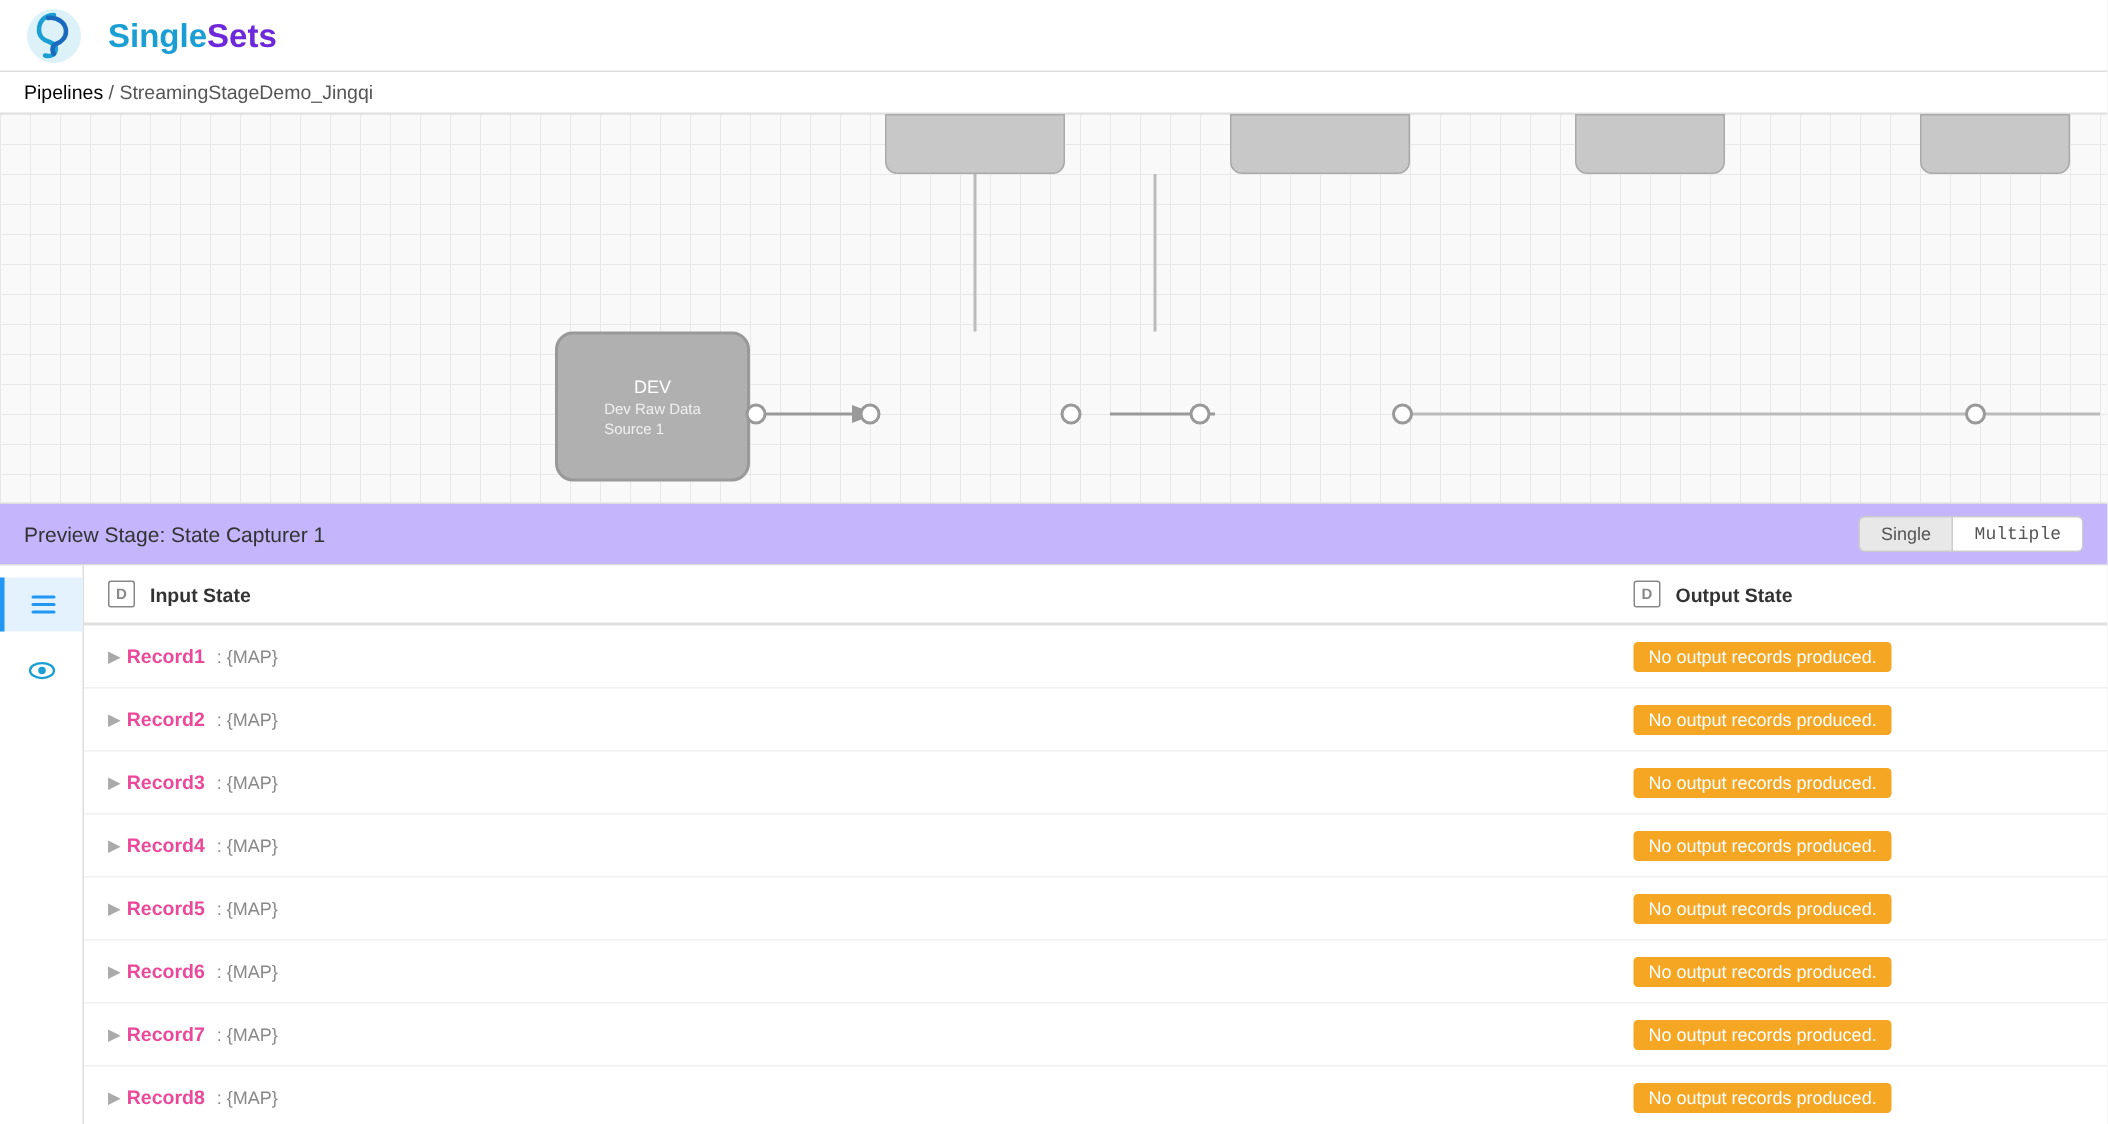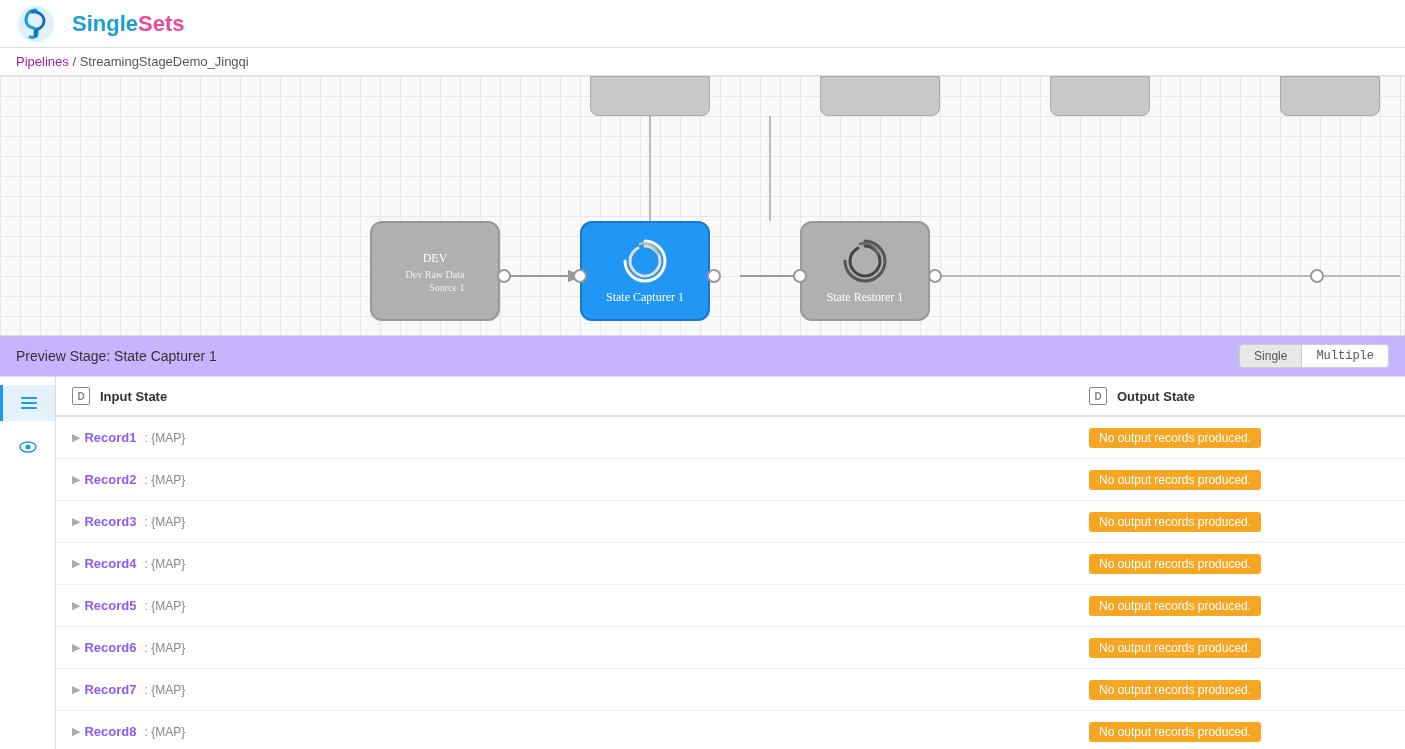--- a/index.html
+++ b/index.html
@@ -17,31 +17,31 @@
     .logo-area {
       display: flex;
       align-items: center;
       gap: 8px;
     }
     .logo-text {
       font-size: 22px;
       font-weight: bold;
     }
     .logo-stream { color: #1a9ed4; }
-    .logo-sets { color: #ec4899; }
+    .logo-sets { color: #6d28d9; }
 
     
     .breadcrumb {
       padding: 6px 16px;
       background: #fff;
       border-bottom: 1px solid #e0e0e0;
       font-size: 13px;
     }
     .breadcrumb a {
-      color: #a21caf;
+      color: #000000;
       text-decoration: none;
     }
     .breadcrumb span { color: #555; }
 
     
     .pipeline-canvas {
       background-color: #f9f9f9;
       background-image: linear-gradient(#e8e8e8 1px, transparent 1px), linear-gradient(90deg, #e8e8e8 1px, transparent 1px);
       background-size: 20px 20px;
       height: 260px;
@@ -54,41 +54,40 @@
     .stage-node {
       position: absolute;
       border-radius: 12px;
       display: flex;
       flex-direction: column;
       align-items: center;
       justify-content: center;
       width: 130px;
       height: 100px;
       cursor: pointer;
-      font-family: Liberation Serif, serif;
     }
     .stage-node.gray {
       background: #b0b0b0;
       border: 2px solid #999;
     }
     .stage-node.blue {
       background: #2196f3;
       border: 2px solid #1976d2;
     }
     .stage-node .stage-label {
       font-size: 12px;
       color: #fff;
       text-align: center;
       font-weight: 500;
       padding: 2px 4px;
     }
     .stage-node .stage-sublabel {
       font-size: 10px;
       color: #f0f0f0;
-      text-align: right;
+      text-align: left;
       line-height: 1.3;
       padding: 0 6px;
     }
 
     
     .connector-dot {
       width: 14px;
       height: 14px;
       background: #fff;
       border-radius: 50%;
@@ -209,21 +208,21 @@
       flex: 1;
       display: flex;
       align-items: center;
       gap: 4px;
     }
     .record-expand {
       color: #aaa;
       font-size: 11px;
       cursor: pointer;
     }
-    .record-name { font-weight: 600; color: #8b5cf6; }
+    .record-name { font-weight: 600; color: #ec4899; }
     .record-type { color: #888; font-size: 12px; margin-left: 4px; }
     .output-cell {
       width: 300px;
       display: flex;
       align-items: flex-end;
     }
     .no-output-badge {
       background: #f5a623;
       color: #fff;
       border-radius: 3px;
@@ -295,42 +294,25 @@
     </defs>
   </svg>
 
   <div class="stage-node gray" style="left:370px; top:145px;">
     <div class="stage-label">DEV</div>
     <div class="stage-sublabel">Dev Raw Data<br>Source 1</div>
   </div>
 
   <div class="connector-dot" style="left:497px; top:193px;"></div>
 
-  <div class="stage-node blue" style="left:580px; top:145px;">
-
-    <svg class="swirl-icon" viewBox="0 0 50 50">
-      <path d="M25 5 C35 5 45 14 45 25 C45 36 36 45 25 45 C14 45 5 36 5 25" stroke="#fff" stroke-width="3" fill="none" stroke-linecap="round"></path>
-      <path d="M25 10 C33 10 40 17 40 25 C40 33 33 40 25 40 C17 40 10 33 10 25 C10 20 13 15 18 12" stroke="#ddd" stroke-width="3" fill="none" stroke-linecap="round"></path>
-      <path d="M20 8 C26 6 35 9 38 18" stroke="#bbb" stroke-width="2.5" fill="none" stroke-linecap="round"></path>
-    </svg>
-    <div class="stage-label">State Capturer 1</div>
-  </div>
 
   <div class="connector-dot" style="left:573px; top:193px;"></div>
 
   <div class="connector-dot" style="left:707px; top:193px;"></div>
 
-  <div class="stage-node gray" style="left:800px; top:145px;">
-    <svg class="swirl-icon" viewBox="0 0 50 50">
-      <path d="M25 5 C35 5 45 14 45 25 C45 36 36 45 25 45 C14 45 5 36 5 25" stroke="#555" stroke-width="3" fill="none" stroke-linecap="round"></path>
-      <path d="M25 10 C33 10 40 17 40 25 C40 33 33 40 25 40 C17 40 10 33 10 25 C10 20 13 15 18 12" stroke="#444" stroke-width="3" fill="none" stroke-linecap="round"></path>
-      <path d="M20 8 C26 6 35 9 38 18" stroke="#666" stroke-width="2.5" fill="none" stroke-linecap="round"></path>
-    </svg>
-    <div class="stage-label">State Restorer 1</div>
-  </div>
 
   <div class="connector-dot" style="left:793px; top:193px;"></div>
 
   <div class="connector-dot" style="left:928px; top:193px;"></div>
 
   <div class="connector-dot" style="left:1310px; top:193px;"></div>
 </div>
 
 <div class="preview-bar">
   <span class="preview-bar-title">Preview Stage: State Capturer 1</span>

